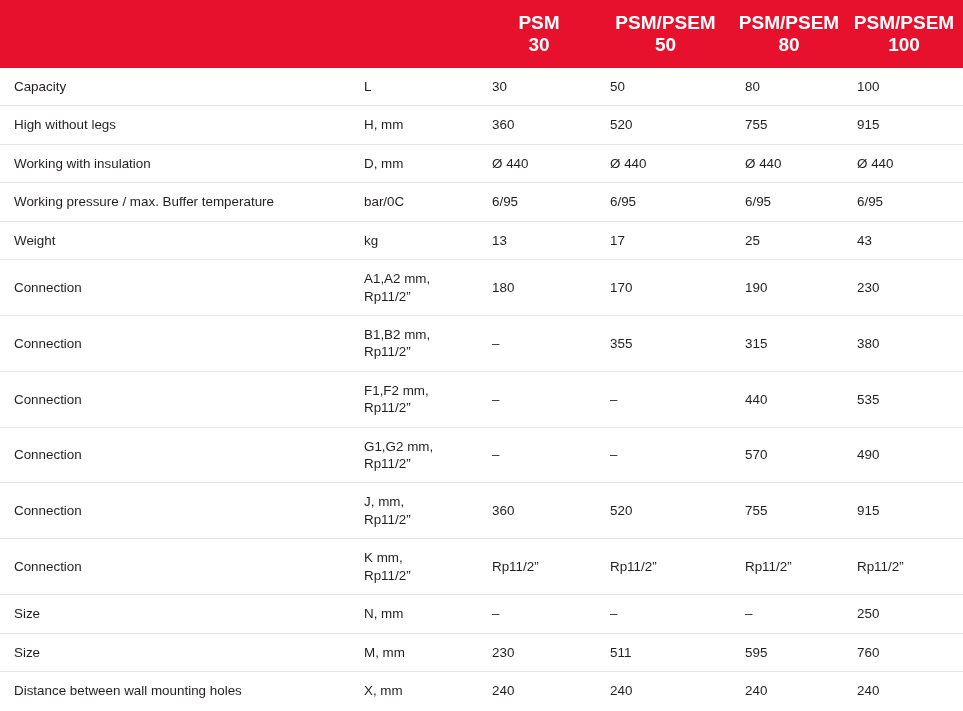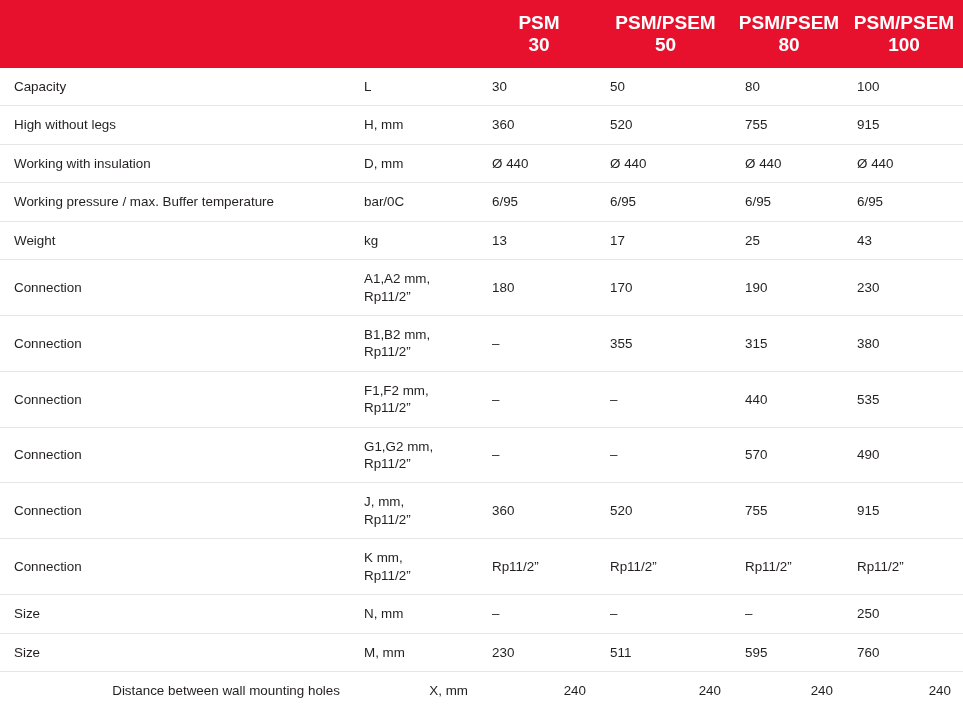--- a/index.html
+++ b/index.html
@@ -59,21 +59,20 @@
     padding-left: 14px;
   }
   tbody td.unit-cell {
     padding-left: 12px;
   }
   tbody td.val-cell {
     padding-left: 12px;
   }
   tbody tr:last-child td {
     border-bottom: none;
-    text-align: right;
   }
   tbody td .unit-sub {
     display: block;
   }
   .dash {
     letter-spacing: 0;
   }
 </style>
 </head>
 <body>

